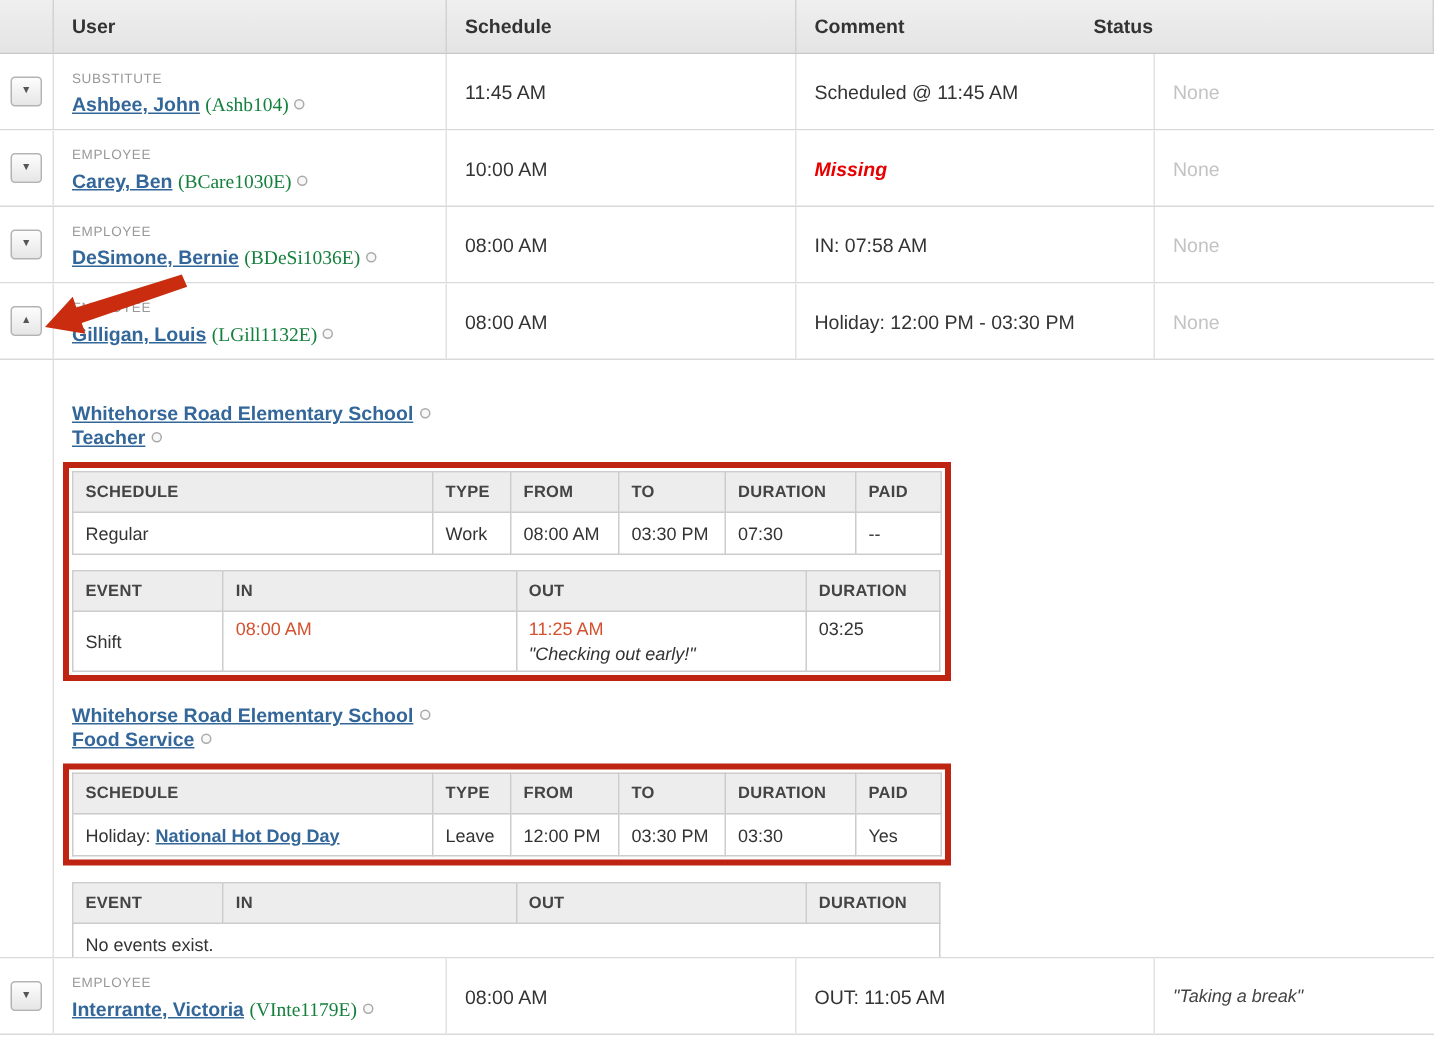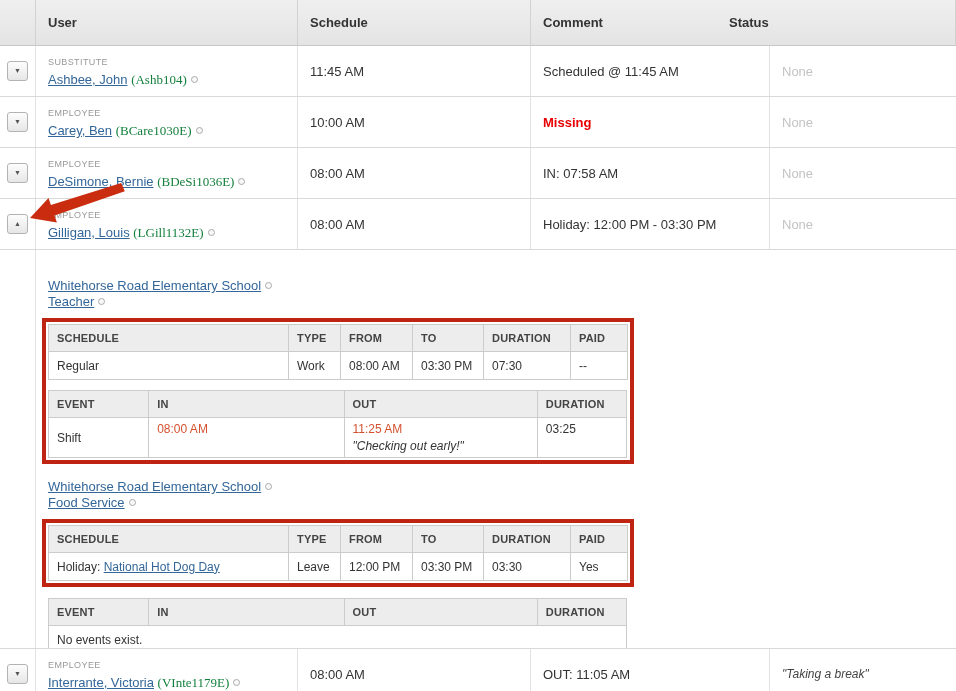--- a/index.html
+++ b/index.html
@@ -2,41 +2,41 @@
 <html><head>
 <meta charset="utf-8">
 <style>
   * { margin:0; padding:0; box-sizing:border-box; }
   html,body { width:956px; height:691px; overflow:hidden; background:#fff;
     font-family:"Liberation Sans","DejaVu Sans",sans-serif; font-size:13px; color:#333; }
   .app { position:relative; width:956px; height:691px; }
 
   
   .row { display:flex; width:956px; border-bottom:1px solid #d9d9d9; background:#fff; }
-  .header-row { height:46px; background:linear-gradient(#efefef,#e4e4e4); border-bottom:1px solid #c8c8c8; }
+  .header-row { height:36px; background:linear-gradient(#efefef,#e4e4e4); border-bottom:1px solid #c8c8c8; }
   .body-row { height:51px; }
   .cell { border-right:1px solid #e2e2e2; display:flex; align-items:center; padding:0 12px; }
   .col-exp { width:36px; padding:0; justify-content:center; }
   .col-user { width:262px; }
   .col-sched { width:233px; }
   .col-status { width:239px; }
   .col-comment { width:186px; border-right:none; }
   .header-row .cell { font-weight:bold; color:#333; border-right:1px solid #d2d2d2; }
   .header-row .col-comment { border-right:none; }
 
   .expander { width:21px; height:20px; border:1px solid #b3b3b3; border-radius:3px;
     background:linear-gradient(#fdfdfd,#e6e6e6); color:#555; font-size:7px; line-height:18px;
     text-align:center; cursor:pointer; padding:0; }
   .user-block { line-height:15px; }
   .role { font-size:9px; color:#999; letter-spacing:.4px; margin-bottom:2px; }
-  a.name-link, a.blue-link { color:#336699; font-weight:normal; text-decoration:underline; cursor:pointer; }
+  a.name-link, a.blue-link { color:#336699; font-weight:bold; text-decoration:underline; cursor:pointer; }
   .uid { color:#15803d; font-weight:normal;font-family:Liberation Serif, serif; }
   .dot { display:inline-block; width:7px; height:7px; border:1px solid #aaa; border-radius:50%;
     margin-left:4px; vertical-align:1px; background:#f8f8f8; cursor:pointer; }
-  .status-missing { color:#e80000; font-weight:bold; }
+  .status-missing { color:#e80000; font-weight:bold;font-style:italic; }
   .comment-none { color:#c3c3c3; }
   .comment-quote { color:#444; font-style:italic; font-size:12px; }
 
   
   .detail-row { display:flex; width:956px; height:399px; border-bottom:1px solid #d9d9d9; overflow:hidden;justify-content:center; }
   .detail-gutter { width:36px; border-right:1px solid #e2e2e2; }
   .detail-content { flex:1; padding:28px 0 0 6px; }
   .links-block { margin-left:6px; line-height:16px; margin-bottom:8px; }
   .red-box { display:inline-block; border:4px solid #bf2413; padding:2px; }
   .section-2 { margin-top:12px; }

